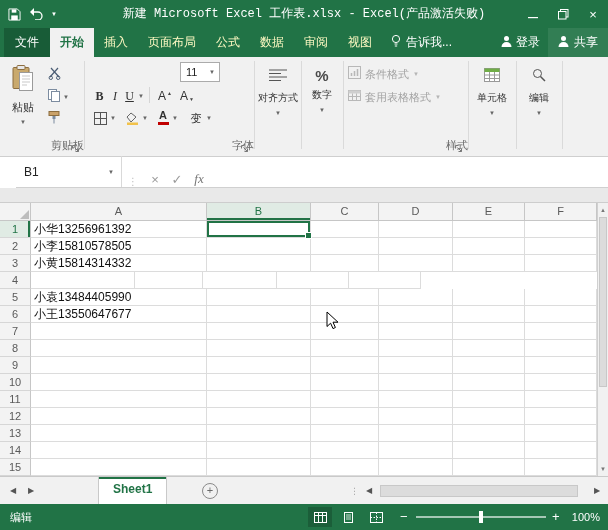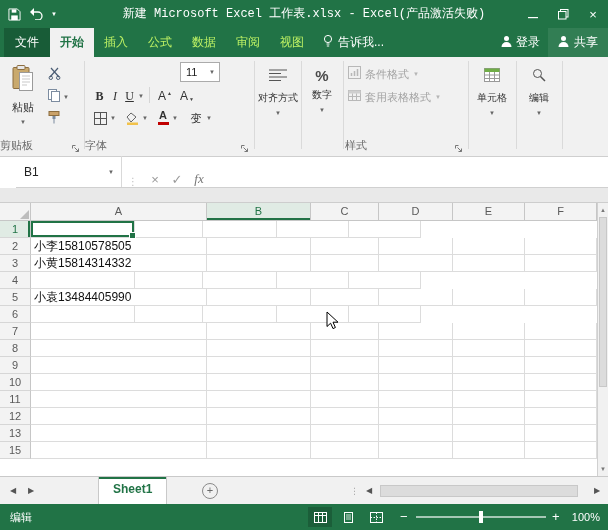--- a/index.html
+++ b/index.html
@@ -13,31 +13,31 @@
 .qbtn {display:inline-flex; align-items:center;}
 .caret-w {font-size:6px; color:#fff;}
 .wtitle {position:absolute; left:0; right:0; top:0; text-align:center; color:#fff; font-size:12px; line-height:28px; white-space:nowrap;font-family:Liberation Mono, monospace;}
 .winbtns {position:absolute; right:0; top:0; height:28px; display:flex; z-index:2;}
 .winbtn {width:30px; height:28px; display:flex; align-items:center; justify-content:center; color:#fff; font-size:13px;}
 
 
 .tabrow {position:absolute; top:28px; left:0; width:100%; height:29px; background:#217346; display:flex; align-items:stretch;}
 .file-tab {width:46px; margin-left:4px; background:#185c37; color:#fff; font-size:12px; display:flex; align-items:center; justify-content:center;}
 .rtabs {display:flex;}
-.rtab {padding:0 10px; color:#bef264; font-size:12px; display:flex; align-items:center; white-space:nowrap;}
+.rtab {padding:0 10px; color:#fef9c3; font-size:12px; display:flex; align-items:center; white-space:nowrap;}
 .rtab.active {background:#f1f1f1; color:#217346; font-weight:bold;}
 .tellme {display:flex; align-items:center; gap:4px; color:#fff; font-size:12px; padding:0 8px; white-space:nowrap;}
 .spacer {flex:1;}
 .signin {display:flex; align-items:center; gap:4px; color:#fff; font-size:12px; padding:0 8px; white-space:nowrap;}
 .share {display:flex; align-items:center; gap:5px; color:#fff; font-size:12px; padding:0 10px; background:rgba(255,255,255,.08); white-space:nowrap;}
 
 
 .ribbon {position:absolute; top:57px; left:0; width:100%; height:100px; background:#f1f1f1; border-bottom:1px solid #cfcfcf;}
 .gsep {position:absolute; top:4px; height:88px; width:1px; background:#dadada;}
-.grp-label {position:absolute; top:81px; text-align:left; font-size:11px; color:#6a6a6a;}
+.grp-label {position:absolute; top:81px; text-align:right; font-size:11px; color:#6a6a6a;}
 .launcher {position:absolute; top:82px;}
 .paste-btn {position:absolute; left:4px; top:4px; width:38px; height:74px; display:flex; flex-direction:column; align-items:center; padding-top:4px; gap:4px;}
 .blbl {font-size:11px; color:#333;}
 .cr {font-size:6px; color:#666; line-height:1;}
 .mini {position:absolute; width:36px; height:19px; display:flex; align-items:center; gap:3px; padding-left:4px;}
 .combo {position:absolute; height:20px; background:#fff; border:1px solid #ababab; display:flex; align-items:center; justify-content:space-between; padding:0 4px 0 5px; font-size:11px; color:#222;}
 .fbtn {position:absolute; height:18px; display:inline-flex; align-items:center; justify-content:center; font-size:12px; color:#333;}
 .serif {font-family:"Liberation Serif",serif;}
 .b {font-weight:bold;}
 .i {font-style:italic;}
@@ -145,20 +145,21 @@
         </span>
       <span class="winbtn">×</span>
     </div>
   </div>
 
   <div class="tabrow">
     <div class="file-tab">文件</div>
     <div class="rtabs">
         <div class="rtab active">开始</div>
         <div class="rtab">插入</div>
+        <div class="rtab">页面布局</div>
         <div class="rtab">公式</div>
         <div class="rtab">数据</div>
         <div class="rtab">审阅</div>
         <div class="rtab">视图</div>
       </div>
     <div class="tellme">
       <span><svg width="12" height="14" viewBox="0 0 12 14">
             <circle cx="6" cy="5" r="3.6" fill="none" stroke="#fff"></circle>
             <path d="M4.5 10 h3 M4.8 12 h2.4" stroke="#fff"></path>
           </svg></span>
@@ -348,20 +349,21 @@
           <div class="col-hdr hl" style="width: 104px;">B</div>
           <div class="col-hdr" style="width: 68px;">C</div>
           <div class="col-hdr" style="width: 74px;">D</div>
           <div class="col-hdr" style="width: 72px;">E</div>
           <div class="col-hdr" style="width: 72px;">F</div>
         </div>
     </div>
     <div>
         <div class="grid-row">
           <div class="row-hdr hl">1</div>
+          <div class="cell" style="width: 176px;">小华13256961392</div>
           <div class="cell active" style="width: 104px;"></div>
           <div class="cell" style="width: 68px;"></div>
           <div class="cell" style="width: 74px;"></div>
           <div class="cell" style="width: 72px;"></div>
           <div class="cell" style="width: 72px;"></div>
         </div>
         <div class="grid-row">
           <div class="row-hdr">2</div>
           <div class="cell" style="width: 176px;">小李15810578505</div>
           <div class="cell" style="width: 104px;"></div>
@@ -391,20 +393,21 @@
           <div class="row-hdr">5</div>
           <div class="cell" style="width: 176px;">小袁13484405990</div>
           <div class="cell" style="width: 104px;"></div>
           <div class="cell" style="width: 68px;"></div>
           <div class="cell" style="width: 74px;"></div>
           <div class="cell" style="width: 72px;"></div>
           <div class="cell" style="width: 72px;"></div>
         </div>
         <div class="grid-row">
           <div class="row-hdr">6</div>
+          <div class="cell" style="width: 176px;">小王13550647677</div>
           <div class="cell" style="width: 104px;"></div>
           <div class="cell" style="width: 68px;"></div>
           <div class="cell" style="width: 74px;"></div>
           <div class="cell" style="width: 72px;"></div>
           <div class="cell" style="width: 72px;"></div>
         </div>
         <div class="grid-row">
           <div class="row-hdr">7</div>
           <div class="cell" style="width: 176px;"></div>
           <div class="cell" style="width: 104px;"></div>
@@ -453,20 +456,29 @@
           <div class="row-hdr">12</div>
           <div class="cell" style="width: 176px;"></div>
           <div class="cell" style="width: 104px;"></div>
           <div class="cell" style="width: 68px;"></div>
           <div class="cell" style="width: 74px;"></div>
           <div class="cell" style="width: 72px;"></div>
           <div class="cell" style="width: 72px;"></div>
         </div>
         <div class="grid-row">
           <div class="row-hdr">13</div>
+          <div class="cell" style="width: 176px;"></div>
+          <div class="cell" style="width: 104px;"></div>
+          <div class="cell" style="width: 68px;"></div>
+          <div class="cell" style="width: 74px;"></div>
+          <div class="cell" style="width: 72px;"></div>
+          <div class="cell" style="width: 72px;"></div>
+        </div>
+        <div class="grid-row">
+          <div class="row-hdr">14</div>
           <div class="cell" style="width: 176px;"></div>
           <div class="cell" style="width: 104px;"></div>
           <div class="cell" style="width: 68px;"></div>
           <div class="cell" style="width: 74px;"></div>
           <div class="cell" style="width: 72px;"></div>
           <div class="cell" style="width: 72px;"></div>
         </div>
         <div class="grid-row">
           <div class="row-hdr">15</div>
           <div class="cell" style="width: 176px;"></div>

